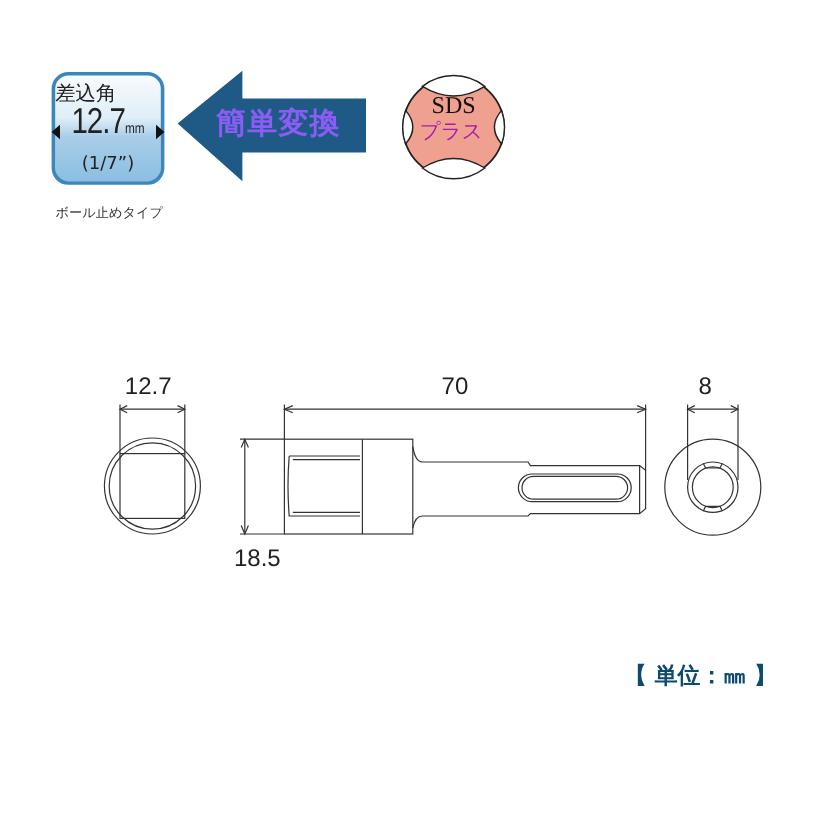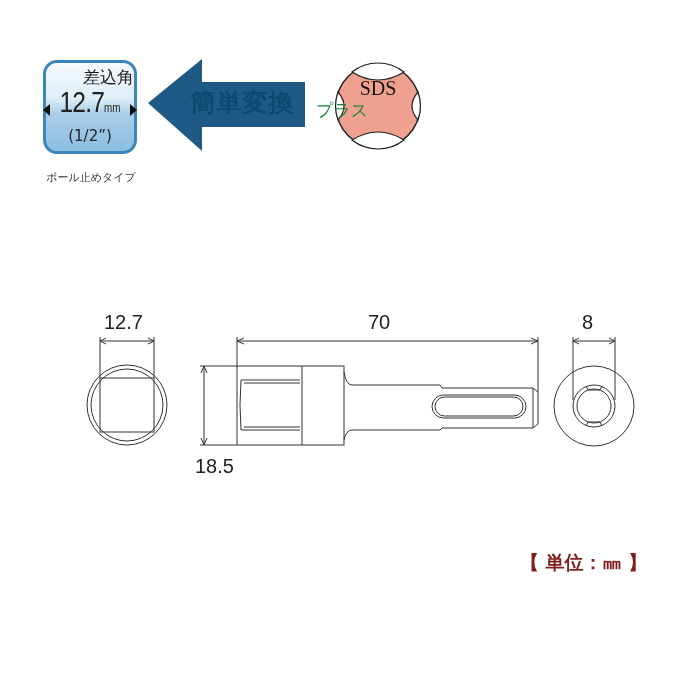--- a/index.html
+++ b/index.html
@@ -1,57 +1,57 @@
 <!DOCTYPE html>
 <html><head>
 <meta charset="utf-8">
 <style>
   html,body{margin:0;padding:0;background:#fff;}
   body{width:700px;height:700px;position:relative;overflow:hidden;font-family:"DejaVu Sans","Liberation Sans",sans-serif;}
   .abs{position:absolute;}
   .badge{left:43px;top:60px;width:88px;height:88px;border:3px solid #3b86bb;border-radius:14px;
     background:linear-gradient(#f7fbfe 0%,#dfeef8 40%,#a9cde8 58%,#8bbfe2 100%);box-sizing:content-box;}
-  .badge .t1{position:absolute;left:0;right:0;top:3px;text-align:right;font-size:17px;color:#222;}
+  .badge .t1{position:absolute;left:0;right:0;top:3px;text-align:left;font-size:17px;color:#222;}
   .badge .t2{position:absolute;left:0;right:0;top:22px;text-align:center;font-size:30px;color:#222;letter-spacing:-1px;font-family:"Liberation Sans Narrow","Liberation Sans",sans-serif;transform:scaleX(0.82);}
   .badge .t2 small{font-size:12px;letter-spacing:0;}
   .badge .t3{position:absolute;left:0;right:0;top:64px;text-align:center;font-size:15px;color:#222;}
   .badge .arr{position:absolute;top:41px;width:0;height:0;border-top:6px solid transparent;border-bottom:6px solid transparent;}
   .badge .arr.l{left:-3px;border-right:7px solid #111;}
   .badge .arr.r{right:-3px;border-left:7px solid #111;}
   .caption{left:36px;top:170px;width:110px;text-align:center;font-size:11px;color:#333;}
-  .arrowlabel{left:180px;top:86px;width:125px;text-align:center;font-size:25px;color:#0c4a6e;font-weight:bold;letter-spacing:1px;}
+  .arrowlabel{left:180px;top:86px;width:125px;text-align:left;font-size:25px;color:#8b5cf6;font-weight:bold;letter-spacing:1px;}
   .dimtxt{font-size:20px;color:#222;font-family:"Liberation Sans",sans-serif;}
-  .unit{left:520px;top:550px;font-size:19px;font-weight:bold;color:#7f1d1d;}
+  .unit{left:520px;top:550px;font-size:19px;font-weight:bold;color:#0c4a6e;}
 </style>
 </head>
 <body>
 
 <div class="abs badge">
   <div class="t1">差込角</div>
   <span class="arr l"></span>
   <div class="t2"><span>12.7</span><small>mm</small></div>
   <span class="arr r"></span>
-  <div class="t3">(1/2”)</div>
+  <div class="t3">(1/7”)</div>
 </div>
 <div class="abs caption">ボール止めタイプ</div>
 
 <svg class="abs" style="left:140px;top:55px" width="190" height="100">
   <polygon points="8,48 62,4 62,27 165,27 165,72 62,72 62,96" fill="#1f5a86"></polygon>
 </svg>
 <div class="abs arrowlabel">簡単変換</div>
 
 <svg class="abs" style="left:330px;top:58px" width="96" height="96">
   <circle cx="48" cy="48" r="42" fill="#f0a08f" stroke="#222" stroke-width="1.5"></circle>
   <path d="M22,14 Q48,30 74,14 A42,42 0 0 0 22,14 Z" fill="#fff" stroke="#222" stroke-width="1.2"></path>
   <path d="M22,82 Q48,66 74,82 A42,42 0 0 1 22,82 Z" fill="#fff" stroke="#222" stroke-width="1.2"></path>
   <path d="M8,34 Q20,48 8,62 A42,42 0 0 1 8,34 Z" fill="#fff" stroke="#222" stroke-width="1.2"></path>
   <path d="M88,34 Q76,48 88,62 A42,42 0 0 0 88,34 Z" fill="#fff" stroke="#222" stroke-width="1.2"></path>
 </svg>
 <div class="abs" style="left:330px;top:78px;width:96px;text-align:center;font-size:20px;font-family:Liberation Serif, serif;color:#111;line-height:20px;">SDS</div>
-<div class="abs" style="left:316px;top:100px;width:96px;font-size:17px;color:#15803d;line-height:20px;">プラス</div>
+<div class="abs" style="left:328px;top:100px;width:96px;text-align:center;font-size:17px;color:#a21caf;line-height:20px;">プラス</div>
 
 <svg class="abs" style="left:0;top:0" width="700" height="700" fill="none" stroke="#333" stroke-width="1">
 
   <g>
     <circle cx="127" cy="405" r="40"></circle>
     <circle cx="127" cy="405" r="36"></circle>
     <rect x="100" y="378" width="54" height="54"></rect>
     <line x1="100" y1="337" x2="100" y2="378"></line>
     <line x1="154" y1="337" x2="154" y2="378"></line>
     <line x1="100" y1="341" x2="154" y2="341"></line>

